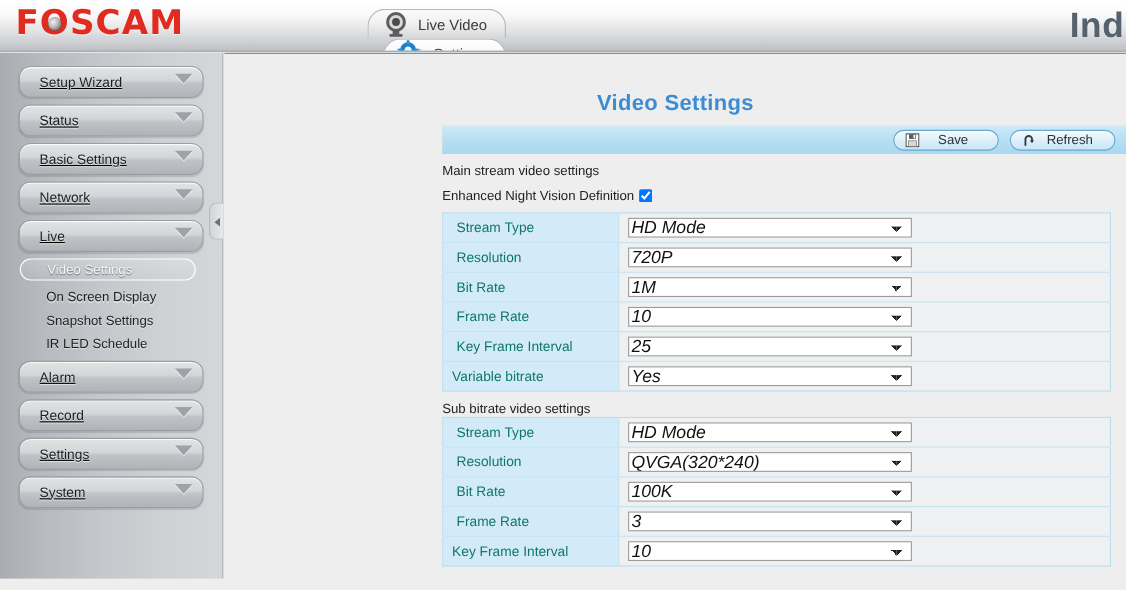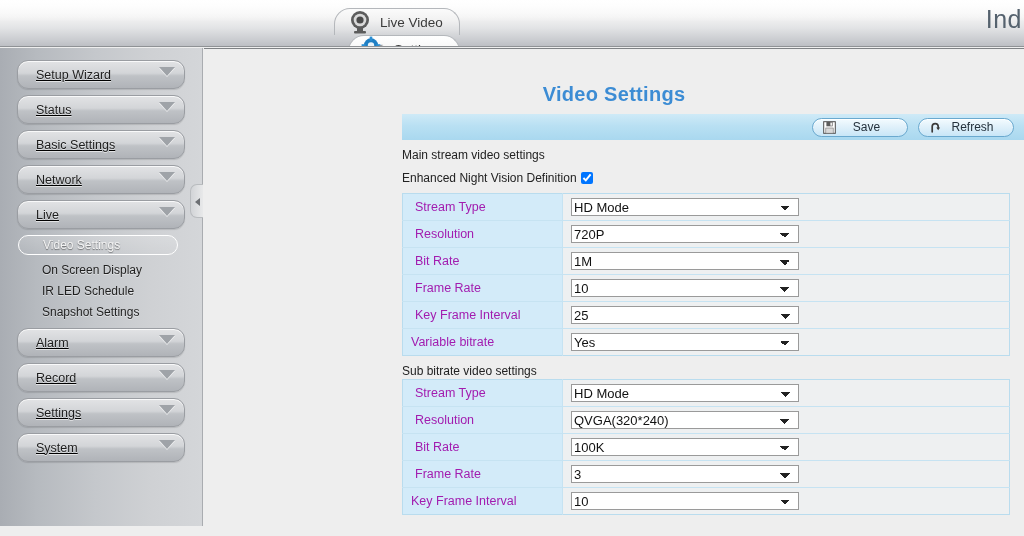--- a/index.html
+++ b/index.html
@@ -76,21 +76,21 @@
   }
   .tab.active {
     background: linear-gradient(to bottom, #ffffff 0%, #f7f7f7 50%, #ededee 85%, #e4e5e7 100%);
     z-index: 3;
   }
   .tab .tlabel { margin-left: 7px; font-size: 13.5px; }
   .tab-icon { width: 26px; height: 26px; display:block; }
 
   .header-title {
     position: absolute; right: 2px; top: 5px;
-    font-size: 25px; font-weight: normal;
+    font-size: 32px; font-weight: bold;
     color: #55626e;
     letter-spacing: .5px;
   }
 
   
   .sidebar {
     position: absolute; left: 0; top: 48px;
     width: 203px; height: 478px;
     background: linear-gradient(to right, #a9adb3 0%, #b6babf 18%, #c5c8cc 48%, #cfd1d4 75%, #d4d6d9 100%);
     border-right: 1px solid #a9acb0;
@@ -228,55 +228,59 @@
   #tbl-sub  { top: 330px; }
   .vtable tr { height: 27px; }
   .vtable td { border-bottom: 1px solid #c6e3f2; padding: 0; }
   .vtable tr:last-child td { border-bottom: none; padding-left: 8px; }
   .vtable td.lbl {
     width: 160px;
     background: #d3ebf9;
     border-right: 1px solid #c6e3f2;
     padding-left: 12px;
     font-size: 12.5px;
-    color: #a21caf;
+    color: #0f766e;
   }
   .vtable td.val {
     background: #eef0f1;
     padding-left: 8px;
   }
   .sel {
-    width: 228px; height: 18px;
+    width: 258px; height: 18px;
     font-family: "Liberation Sans", sans-serif;
-    font-size: 13px;
+    font-size: 16px;
     color: #111;
     background: #ffffff;
     border: 1px solid #9a9a9a;
     border-radius: 0;
     padding: 0 2px;
     -webkit-appearance: none; appearance: none;
     background-image:
       linear-gradient(45deg, transparent 50%, #222 50%),
       linear-gradient(135deg, #222 50%, transparent 50%);
     background-position:
       calc(100% - 13px) 7px,
       calc(100% - 8px) 7px;
     background-size: 5px 5px, 5px 5px;
     background-repeat: no-repeat;
     cursor: pointer;
+    font-style: italic;
   }
 </style>
 </head>
 <body>
 
 <div id="page">
 
   <div class="header">
     <div class="header-sheen"></div>
 
+    <div class="logo">
+      <span>F</span><span class="lens">O<span class="lens-dot"></span></span><span>SCAM</span>
+    </div>
 
     <div class="tabs">
 
       <div class="tab">
         <span>
           <svg class="tab-icon" viewBox="0 0 26 26">
             <circle cx="13" cy="11" r="9" fill="#5c5c5c"></circle>
             <circle cx="13" cy="11" r="6.3" fill="#d9d9d9"></circle>
             <circle cx="13" cy="11" r="3.6" fill="#4a4a4a"></circle>
             <rect x="10" y="19" width="6" height="3" fill="#5c5c5c"></rect>
@@ -362,24 +366,24 @@
       </div>
 
       <div class="submenu">
         <div class="subitem selected">
           <span>Video Settings</span>
         </div>
         <div class="subitem">
           <span>On Screen Display</span>
         </div>
         <div class="subitem">
-          <span>IR LED Schedule</span>
+          <span>Snapshot Settings</span>
         </div>
         <div class="subitem">
-          <span>Snapshot Settings</span>
+          <span>IR LED Schedule</span>
         </div>
       </div>
 
       <div class="menu-item">
         <span class="mlabel">Alarm</span>
         <span class="chev"></span>
       </div>
       <div class="menu-item">
         <span class="mlabel">Record</span>
         <span class="chev"></span>

